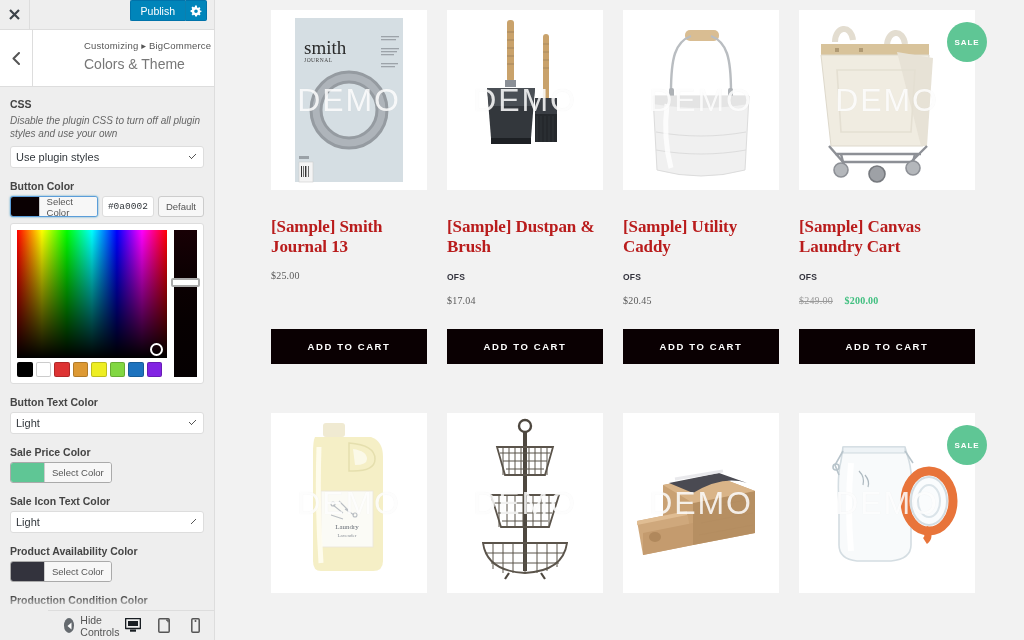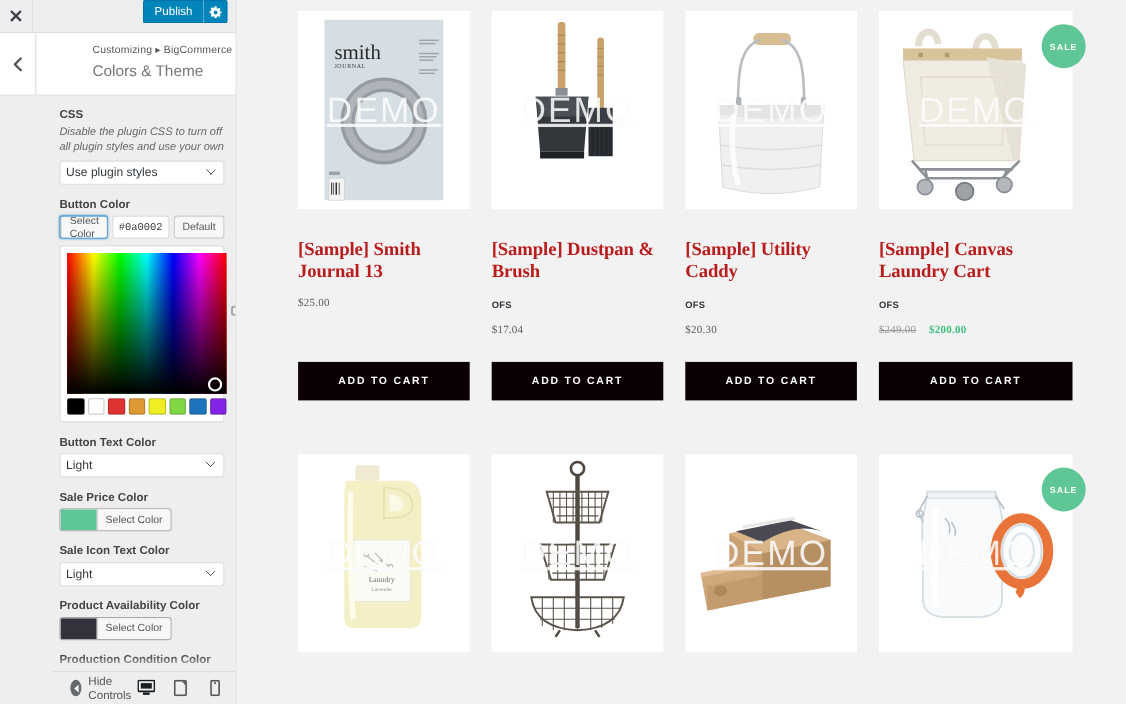--- a/index.html
+++ b/index.html
@@ -76,21 +76,21 @@
     position: relative;
   }
   .ctrl-label {
     font-size: 10.5px; font-weight: bold; color: #444;
     margin-bottom: 3px; line-height: 14px;
   }
   .ctrl-desc {
     font-size: 10px; color: #666; font-style: italic;
     line-height: 13px; margin-bottom: 6px;
   }
-  .ctrl { margin-bottom: 11px; margin-left: 44px; }
+  .ctrl { margin-bottom: 11px; }
   select.ctrl-select {
     width: 100%; height: 22px;
     font-size: 11px; color: #32373c;
     border: 1px solid #ddd; border-radius: 3px;
     background: #fff; padding: 0 20px 0 5px;
     -webkit-appearance: none; appearance: none;
     background-image:
       linear-gradient(45deg, transparent 50%, #555 50%, #555 58%, transparent 58%),
       linear-gradient(135deg, transparent 42%, #555 42%, #555 50%, transparent 50%);
     background-position: calc(100% - 11px) 7px, calc(100% - 7px) 7px;
@@ -218,21 +218,20 @@
   }
   .img-wrap.wide { width: 176px; }
   .demo-overlay {
     position: absolute; top: 50%; left: 50%;
     transform: translate(-50%, -50%);
     color: rgba(255,255,255,.85);
     font-size: 32px; font-weight: 300; letter-spacing: .06em;
     font-family: "Liberation Sans", sans-serif;
     pointer-events: none; white-space: nowrap;
     text-shadow: 0 0 1px rgba(0,0,0,.06);
-    text-decoration: underline;
   }
   .sale-badge {
     position: absolute; top: 12px; right: -12px;
     width: 40px; height: 40px; border-radius: 50%;
     background: #5fc695; color: #fff;
     display: flex; align-items: center; justify-content: center;
     font-size: 8px; font-weight: bold; letter-spacing: .12em;
     z-index: 5;
   }
   .prod-title {
@@ -507,21 +506,21 @@
                 <path d="M33 122 Q78 130 123 122"></path>
                 <path d="M33 140 Q78 148 123 140"></path>
               </g>
             <path d="M44 94 Q40 128 48 158" stroke="#fff" stroke-width="5" fill="none" opacity="0.8"></path>
           </svg>
           <div class="demo-overlay">DEMO</div>
         </div>
         <div class="prod-title">[Sample] Utility Caddy</div>
         <div class="prod-avail">OFS</div>
         <div class="prod-price">
-          <span>$20.30</span>
+          <span>$20.45</span>
         </div>
       </div>
 
       <div class="product-card">
         <div class="sale-badge" style="background: rgb(95, 198, 149);">SALE</div>
         <div class="img-wrap wide">
           <svg class="ill" viewBox="0 0 176 180" preserveAspectRatio="none">
             <rect width="176" height="180" fill="#fff"></rect>
             <path d="M36 32 C36 16 52 14 54 30" stroke="#e3ddd0" stroke-width="6" fill="none"></path>
             <path d="M88 36 C88 20 104 18 106 34" stroke="#e3ddd0" stroke-width="6" fill="none"></path>

